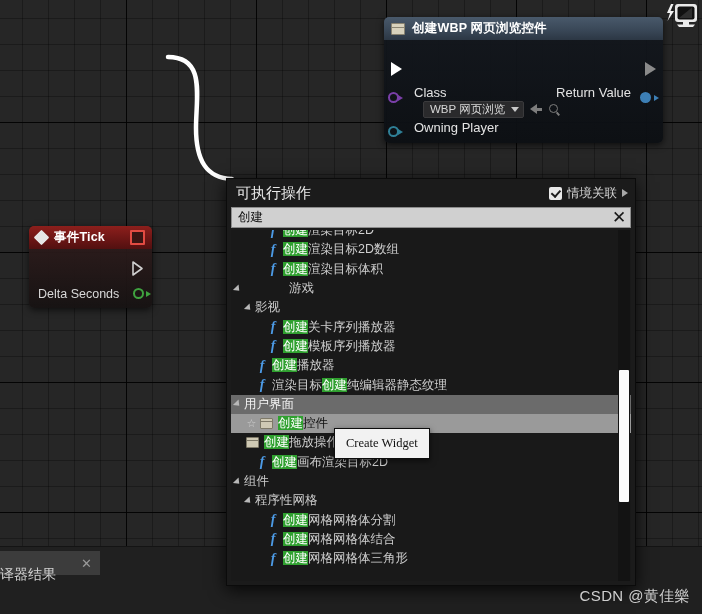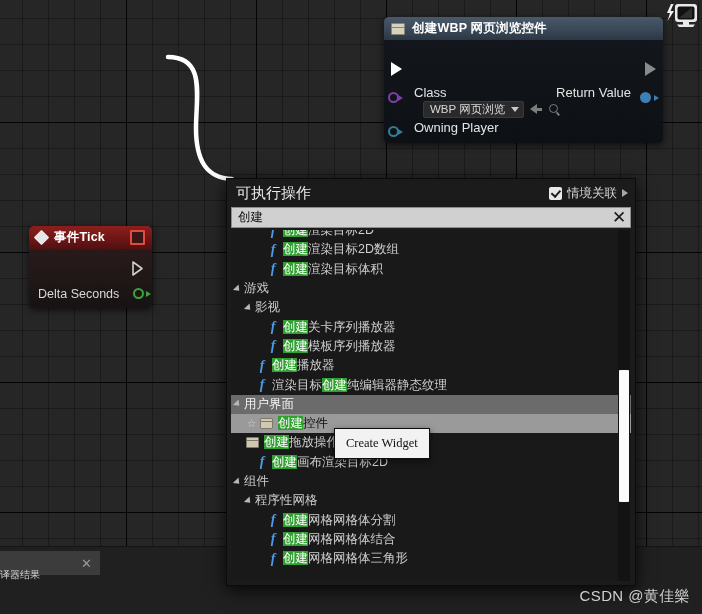--- a/index.html
+++ b/index.html
@@ -434,21 +434,21 @@
     left: -10px; top: 4px;
     width: 110px; height: 24px;
     background: #3c3c3c;
     display: flex;
     align-items: center;
     padding: 0 8px 0 10px;
     box-sizing: border-box;
   }
   #bottom-tab-label {
     flex: 1 1 auto;
-    font-size: 10px;
+    font-size: 14px;
     color: #d3d3d3;
     white-space: nowrap;
     margin-top: 24px;
   }
   #bottom-tab-close {
     font-size: 13px;
     color: #9a9a9a;
     cursor: pointer;
   }
   #watermark {
@@ -560,21 +560,21 @@
           <span class="txt"><span class="hl">创建</span><span>渲染目标2D</span></span>
         </div>
         <div class="row item" style="padding-left: 37px;">
           <span class="f-icon">f</span>
           <span class="txt"><span class="hl">创建</span><span>渲染目标2D数组</span></span>
         </div>
         <div class="row item" style="padding-left: 37px;">
           <span class="f-icon">f</span>
           <span class="txt"><span class="hl">创建</span><span>渲染目标体积</span></span>
         </div>
-        <div class="row cat" style="padding-left: 4px;">
+        <div class="row cat" style="padding-left: 4px; gap: 45px;">
           <span class="tri"></span>
           <span>游戏</span>
         </div>
         <div class="row cat" style="padding-left: 15px;">
           <span class="tri"></span>
           <span>影视</span>
         </div>
         <div class="row item" style="padding-left: 37px;">
           <span class="f-icon">f</span>
           <span class="txt"><span class="hl">创建</span><span>关卡序列播放器</span></span>

